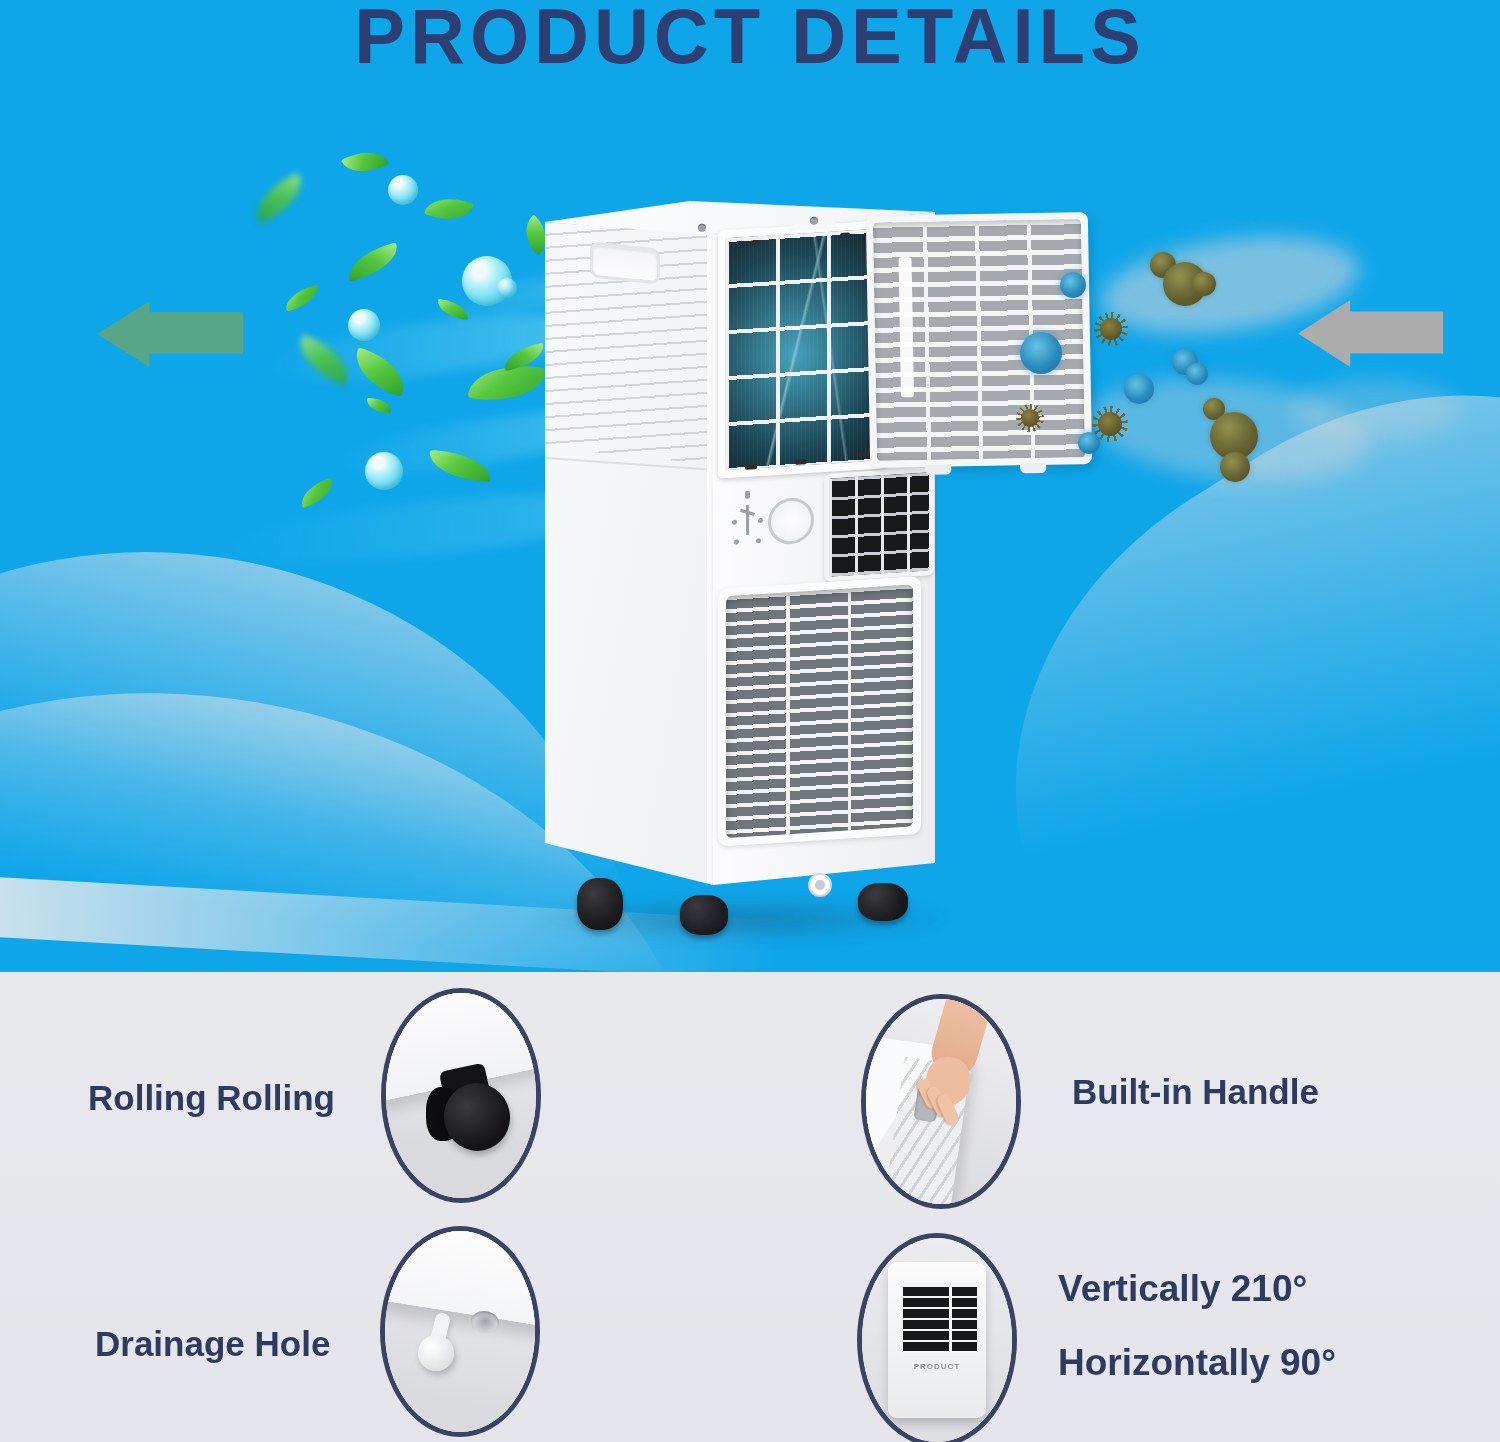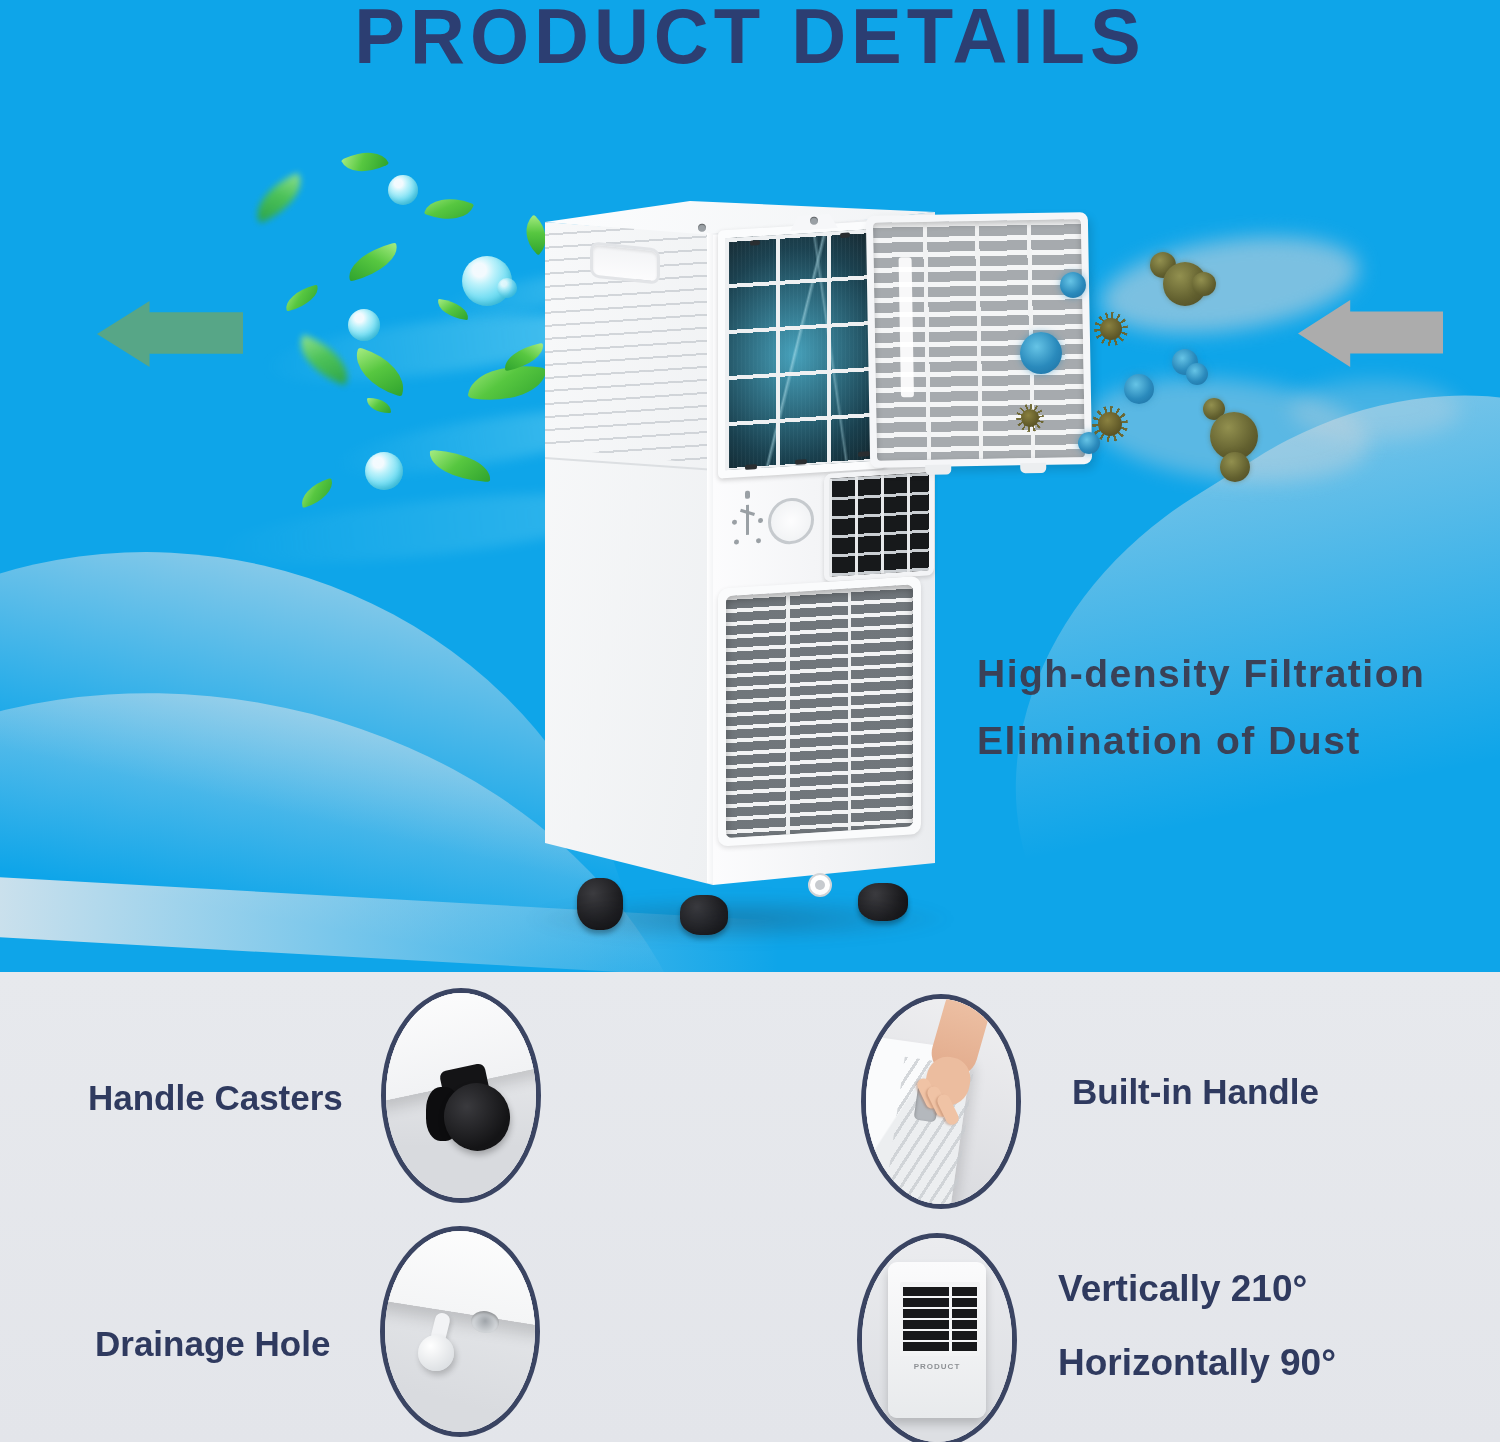--- a/index.html
+++ b/index.html
@@ -283,29 +283,25 @@
     <div class="ds" style="left:1092px;top:316px;width:36px;height:36px;"></div>
     <div class="dc" style="left:1150px;top:162px;width:26px;height:26px;"></div>
     <div class="dc" style="left:1163px;top:172px;width:44px;height:44px;"></div>
     <div class="dc" style="left:1192px;top:182px;width:24px;height:24px;"></div>
     <div class="dc" style="left:1203px;top:308px;width:22px;height:22px;"></div>
     <div class="dc" style="left:1210px;top:322px;width:48px;height:48px;"></div>
     <div class="dc" style="left:1220px;top:362px;width:30px;height:30px;"></div>
 
     <div class="arrow-left arrow-gray" style="top:210px"></div>
 
-    <div class="hero-caption">
-      <div>High-density Filtration</div>
-      <div>Elimination of Dust</div>
-    </div>
   </div>
 
   <div class="bottom">
 
-    <div class="feat-label" style="left:88px;top:106px;font-size:35px;">Handle Casters</div>
+    <div class="feat-label" style="left:88px;top:106px;font-size:35px;">Rolling Rolling</div>
     <div class="oval" style="left:381px;top:16px;width:150px;height:205px;">
       <div class="ov-bg1"></div>
       <div class="corner-block"></div>
       <div class="caster-bracket"></div>
       <div class="caster-wheel-b"></div>
       <div class="caster-wheel-f"></div>
     </div>
 
     <div class="oval" style="left:861px;top:22px;width:150px;height:205px;">
       <div class="ov-bg2"></div>

